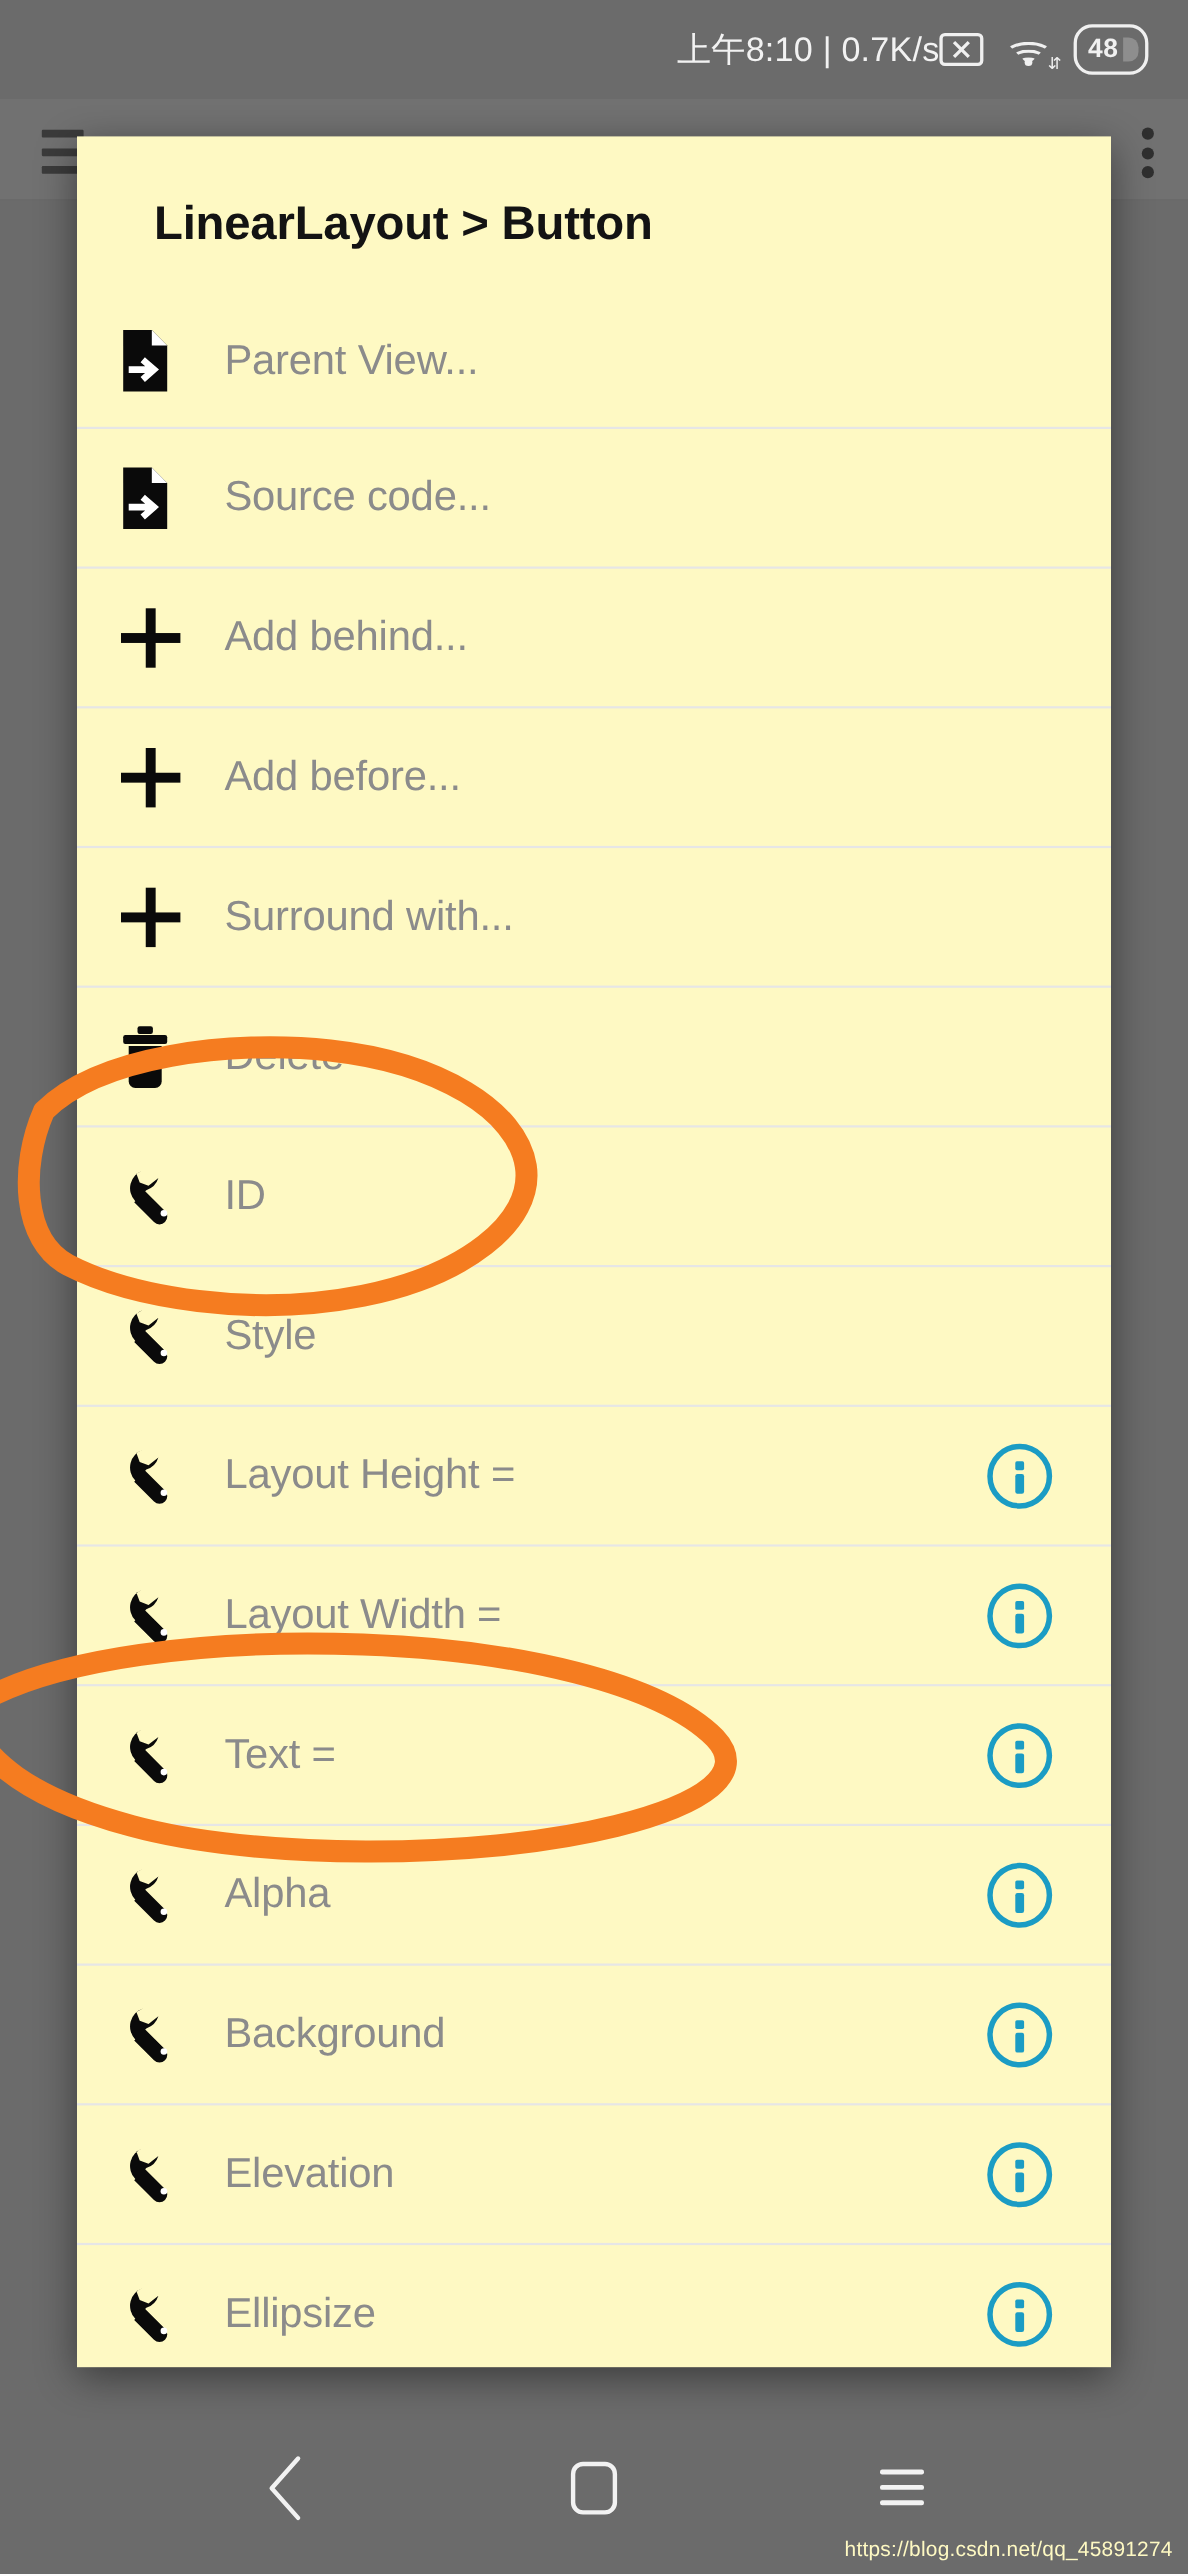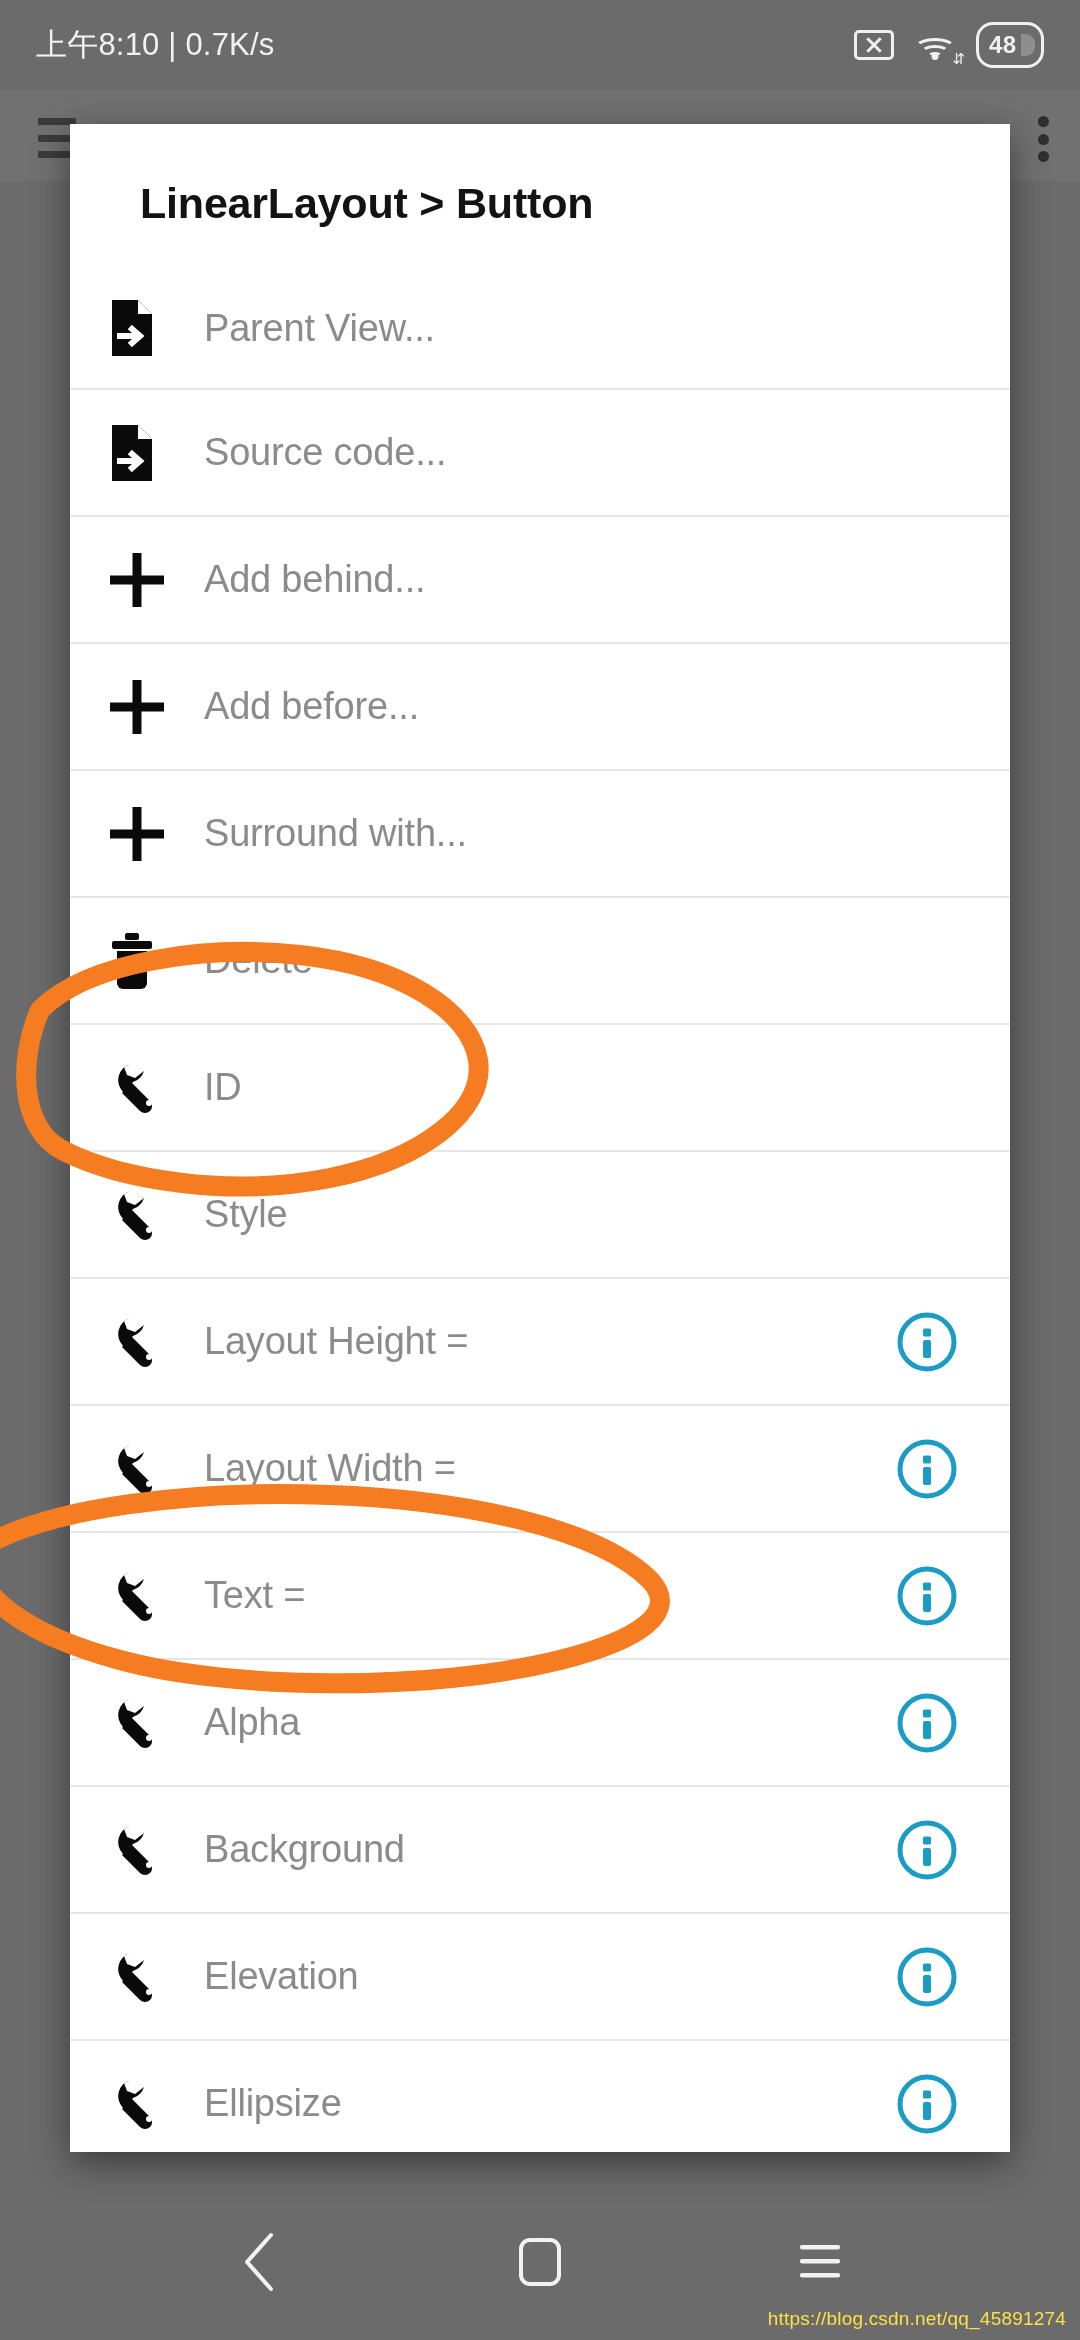--- a/index.html
+++ b/index.html
@@ -25,21 +25,21 @@
   #hamburger-bg i { display:block; height:7px; background:#3b3b3b; border-radius:1px; }
   #overflow-bg {
     position:absolute; right:30px; top:116px; width:14px; height:46px;
     display:flex; flex-direction:column; justify-content:space-between; align-items:center;
   }
   #overflow-bg i { width:11px; height:11px; border-radius:50%; background:#2f2f2f; display:block; }
 
   
   #status-bar {
     position:absolute; left:0; top:0; width:1080px; height:90px;
-    display:flex; align-items:center; justify-content:space-between;
+    display:flex; align-items:center; justify-content:flex-end;
     padding:0 36px; color:#f2f2f2;
   }
   #status-left { font-size:31px; letter-spacing:.2px; white-space:nowrap; }
   #status-right { display:flex; align-items:center; gap:19px; }
   .sim-x {
     width:40px; height:30px; border:3px solid #f0f0f0; border-radius:5px;
     position:relative;
   }
   .sim-x::before, .sim-x::after {
     content:""; position:absolute; left:50%; top:50%; width:19px; height:3px;
@@ -62,21 +62,21 @@
   .battery {
     min-width:68px; height:46px; border:3px solid #f0f0f0; border-radius:17px;
     display:flex; align-items:center; padding:0 6px 0 10px; gap:4px;
   }
   .battery .lvl { font-size:24px; font-weight:bold; color:#f0f0f0; letter-spacing:.5px;}
   .battery .cap { width:14px; height:22px; background:#8e8e8e; border-radius:0 9px 9px 0; margin-left:auto; }
 
   
   #dialog {
     position:absolute; left:70px; top:124px; width:940px; height:2028px;
-    background:#ffffff;
+    background:#fef9c3;
     box-shadow:0 10px 34px rgba(0,0,0,.45);
     overflow:hidden;
   }
   #dialog-title {
     font-size:43px; font-weight:bold; color:#131313;
     padding:55px 0 40px 70px; letter-spacing:-.2px;
   }
   .row {
     position:relative; height:127px;
     display:flex; align-items:center;
@@ -93,21 +93,21 @@
 
   
   #nav-bar {
     position:absolute; left:0; bottom:0; width:1080px; height:156px;
     display:flex; align-items:center; justify-content:space-around;
     padding:0 120px;
   }
   .nav-btn { width:92px; height:92px; display:flex; align-items:center; justify-content:center; }
   #watermark {
     position:absolute; right:14px; bottom:10px;
-    font-size:19px; color:#fde047; letter-spacing:.2px;
+    font-size:19px; color:#fef9c3; letter-spacing:.2px;
   }
 </style>
 </head>
 <body>
 
 <div id="backdrop"></div>
 
 <div id="app-bar"></div>
 <div id="hamburger-bg">
   <i></i>

